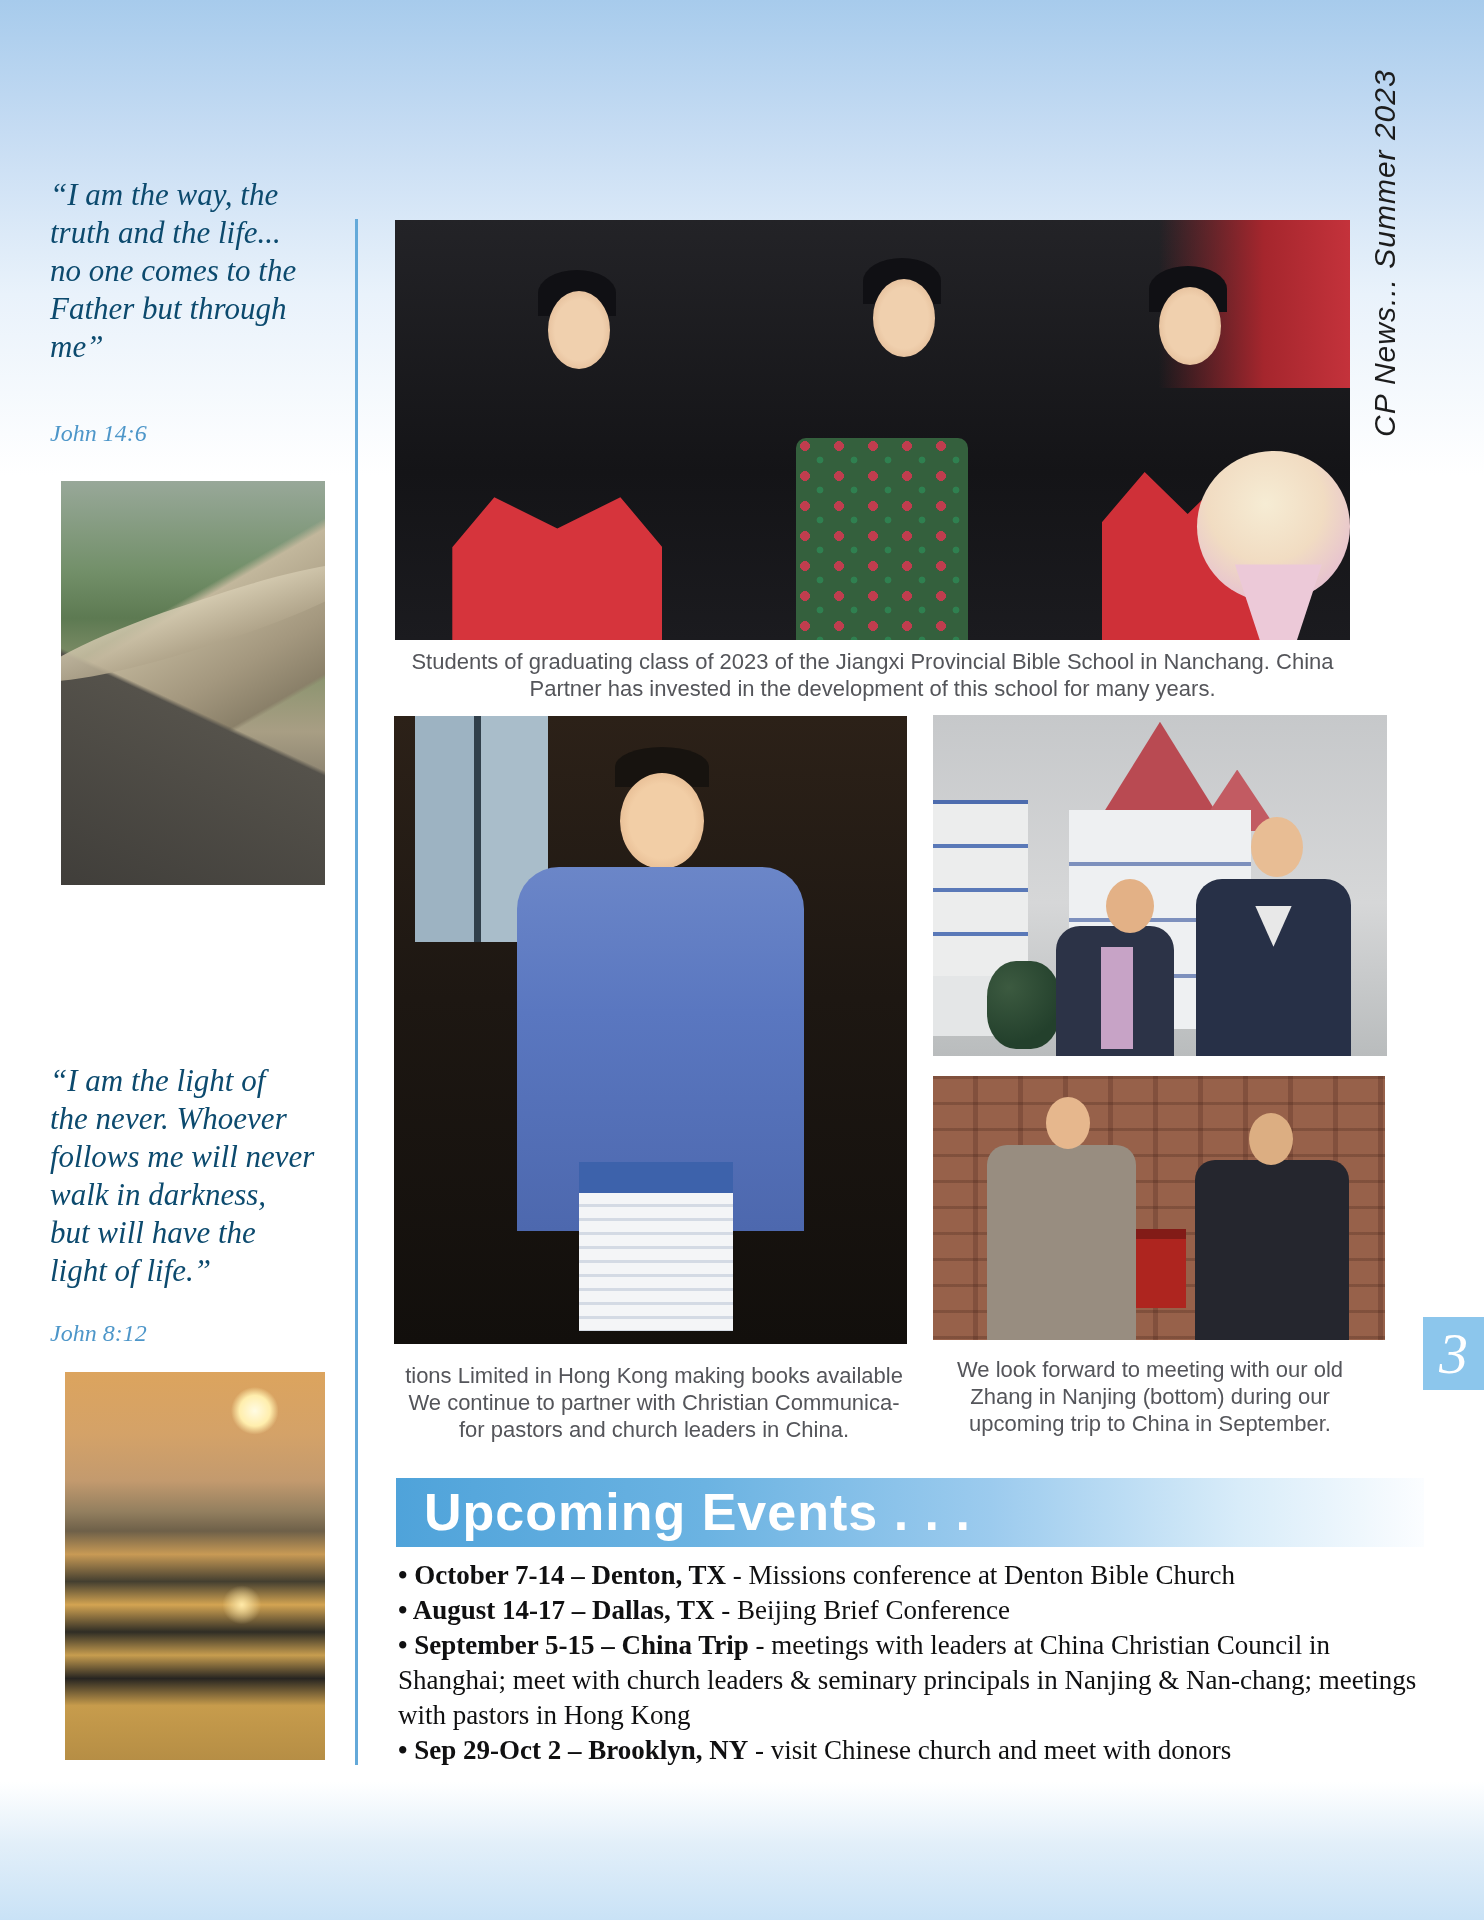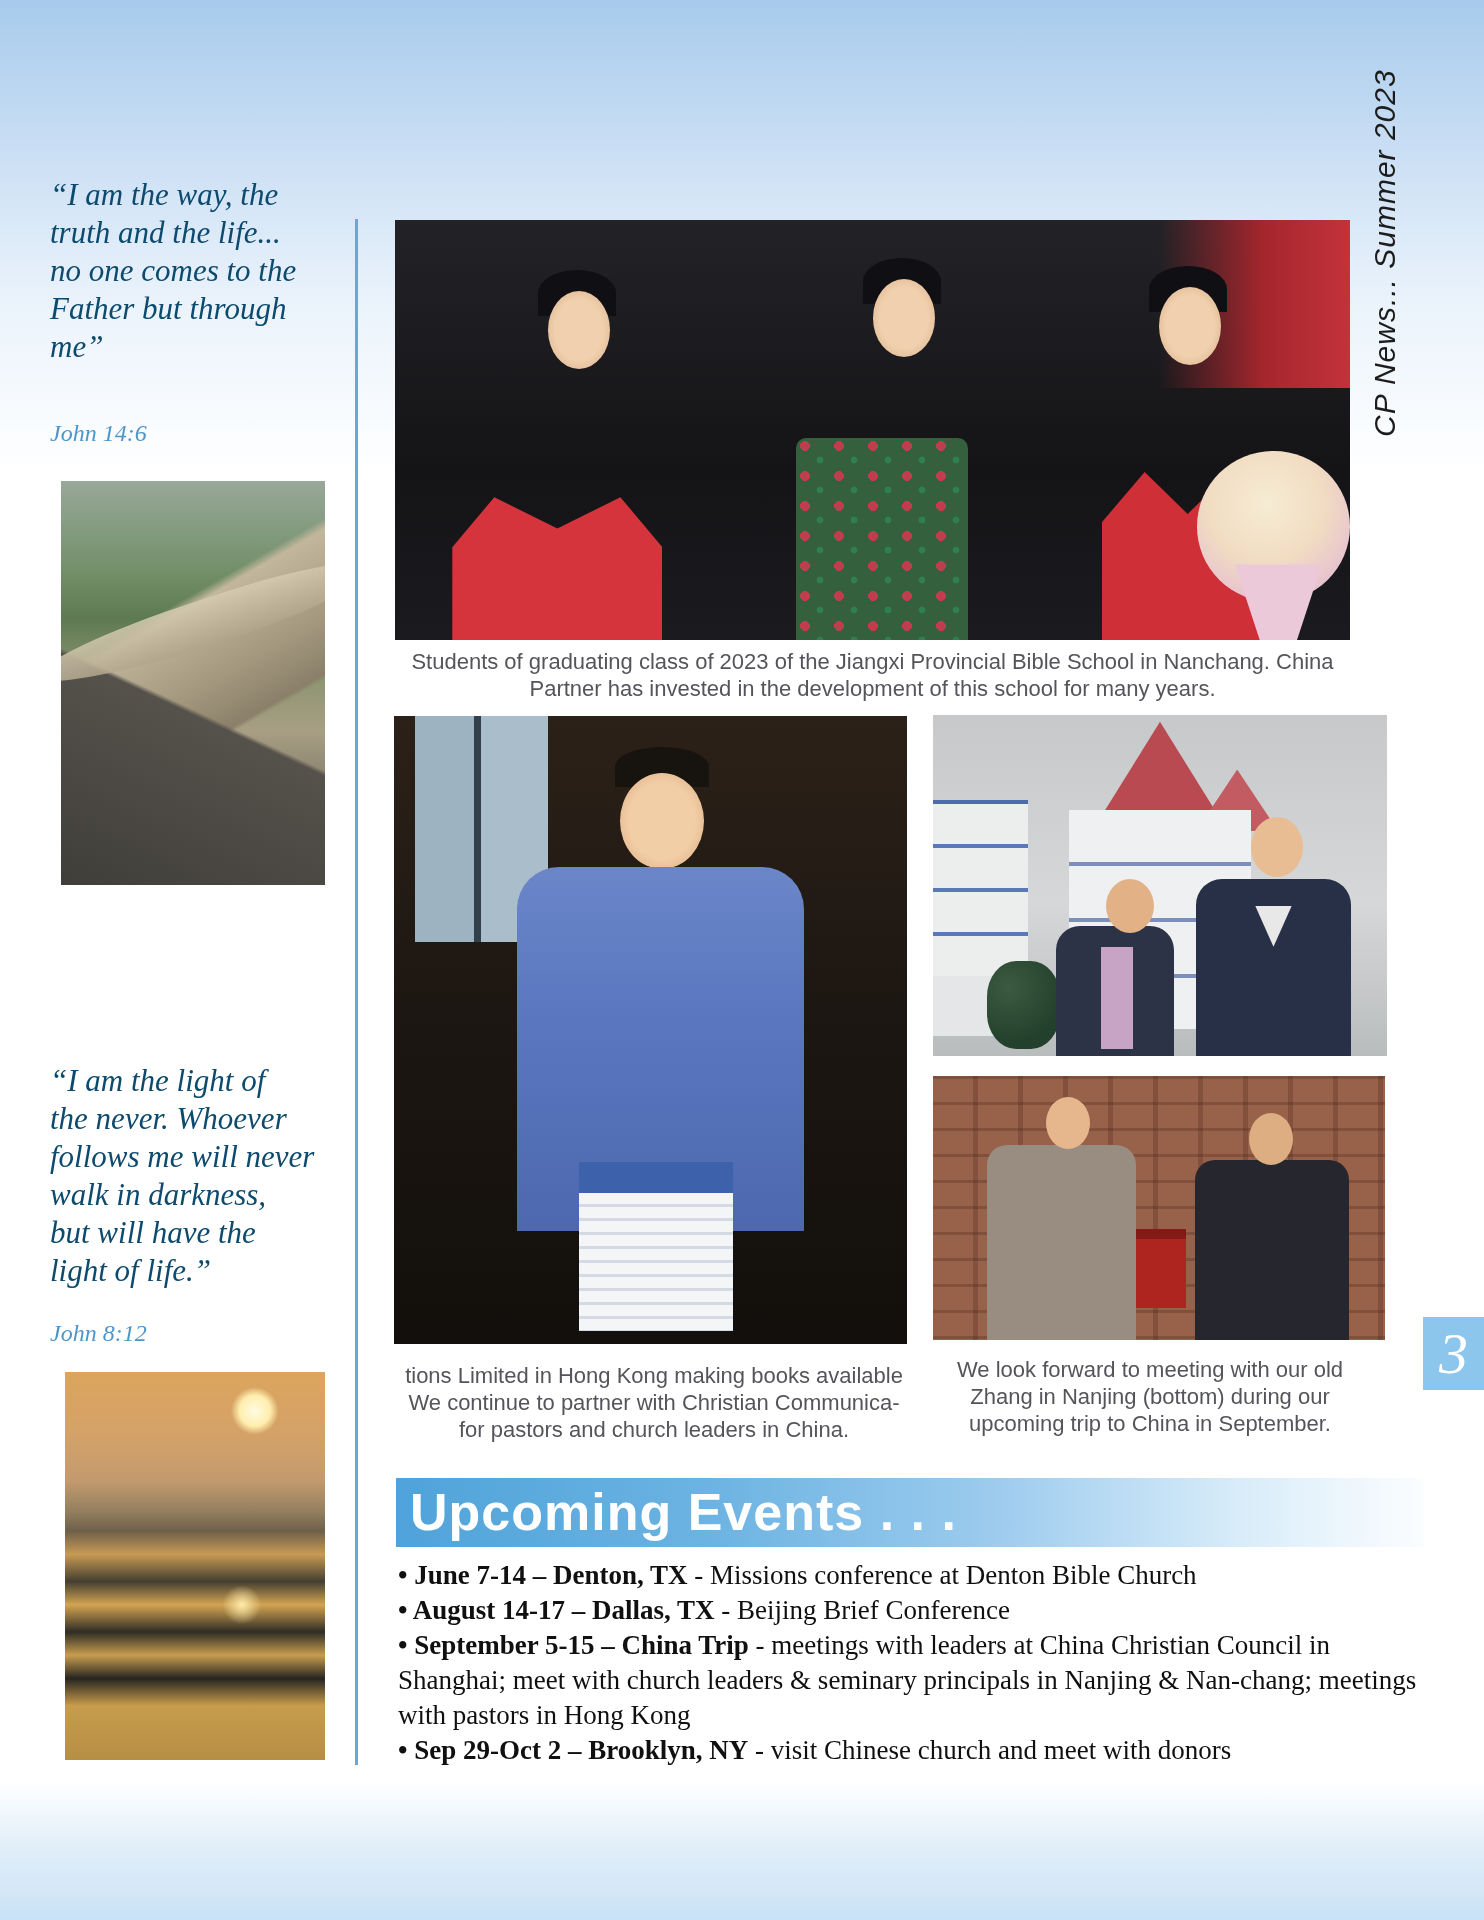--- a/index.html
+++ b/index.html
@@ -101,21 +101,21 @@
       display:flex;align-items:center;justify-content:center;}
 
   
   .edition{position:absolute;left:1368px;top:92px;height:345px;width:44px;
       writing-mode:vertical-rl;transform:rotate(180deg);
       font-style:italic;font-size:30px;color:#1c1c1c;letter-spacing:1px;white-space:nowrap;}
 
   
   .banner{position:absolute;left:396px;top:1478px;width:1028px;height:69px;
       background:linear-gradient(90deg,#4fa3da 0%,#6bb3e2 30%,#9ccbee 58%,#d8ecf9 82%,#fbfdff 100%);
-      color:#ffffff;font-weight:bold;font-size:52px;line-height:69px;padding-left:14px;
+      color:#ffffff;font-weight:bold;font-size:52px;line-height:69px;padding-left:28px;
       box-sizing:border-box;letter-spacing:1px;white-space:nowrap;}
   .events{position:absolute;left:398px;top:1558px;width:1022px;color:#101011;
       font-family:"Liberation Serif",serif;font-size:27px;line-height:35px;}
   .event{margin:0;}
   .event b{font-weight:bold;}
 </style>
 </head>
 <body>
 
 <div class="page">
@@ -218,21 +218,21 @@
   </div>
 
   <div class="edition">CP News... Summer 2023</div>
 
   <div class="banner">
     <span>Upcoming Events . . .</span>
   </div>
 
   <div class="events">
     <div class="event">
-      <b>• June 7-14 – Denton, TX</b><span> - Missions conference at Denton Bible Church</span>
+      <b>• October 7-14 – Denton, TX</b><span> - Missions conference at Denton Bible Church</span>
     </div>
     <div class="event">
       <b>• August 14-17 – Dallas, TX</b><span> - Beijing Brief Conference</span>
     </div>
     <div class="event">
       <b>• September 5-15 – China Trip</b><span> - meetings with leaders at China Christian Council in Shanghai; meet with church leaders &amp; seminary principals in Nanjing &amp; Nan-chang; meetings with pastors in Hong Kong</span>
     </div>
     <div class="event">
       <b>• Sep 29-Oct 2 – Brooklyn, NY</b><span> - visit Chinese church and meet with donors</span>
     </div>

